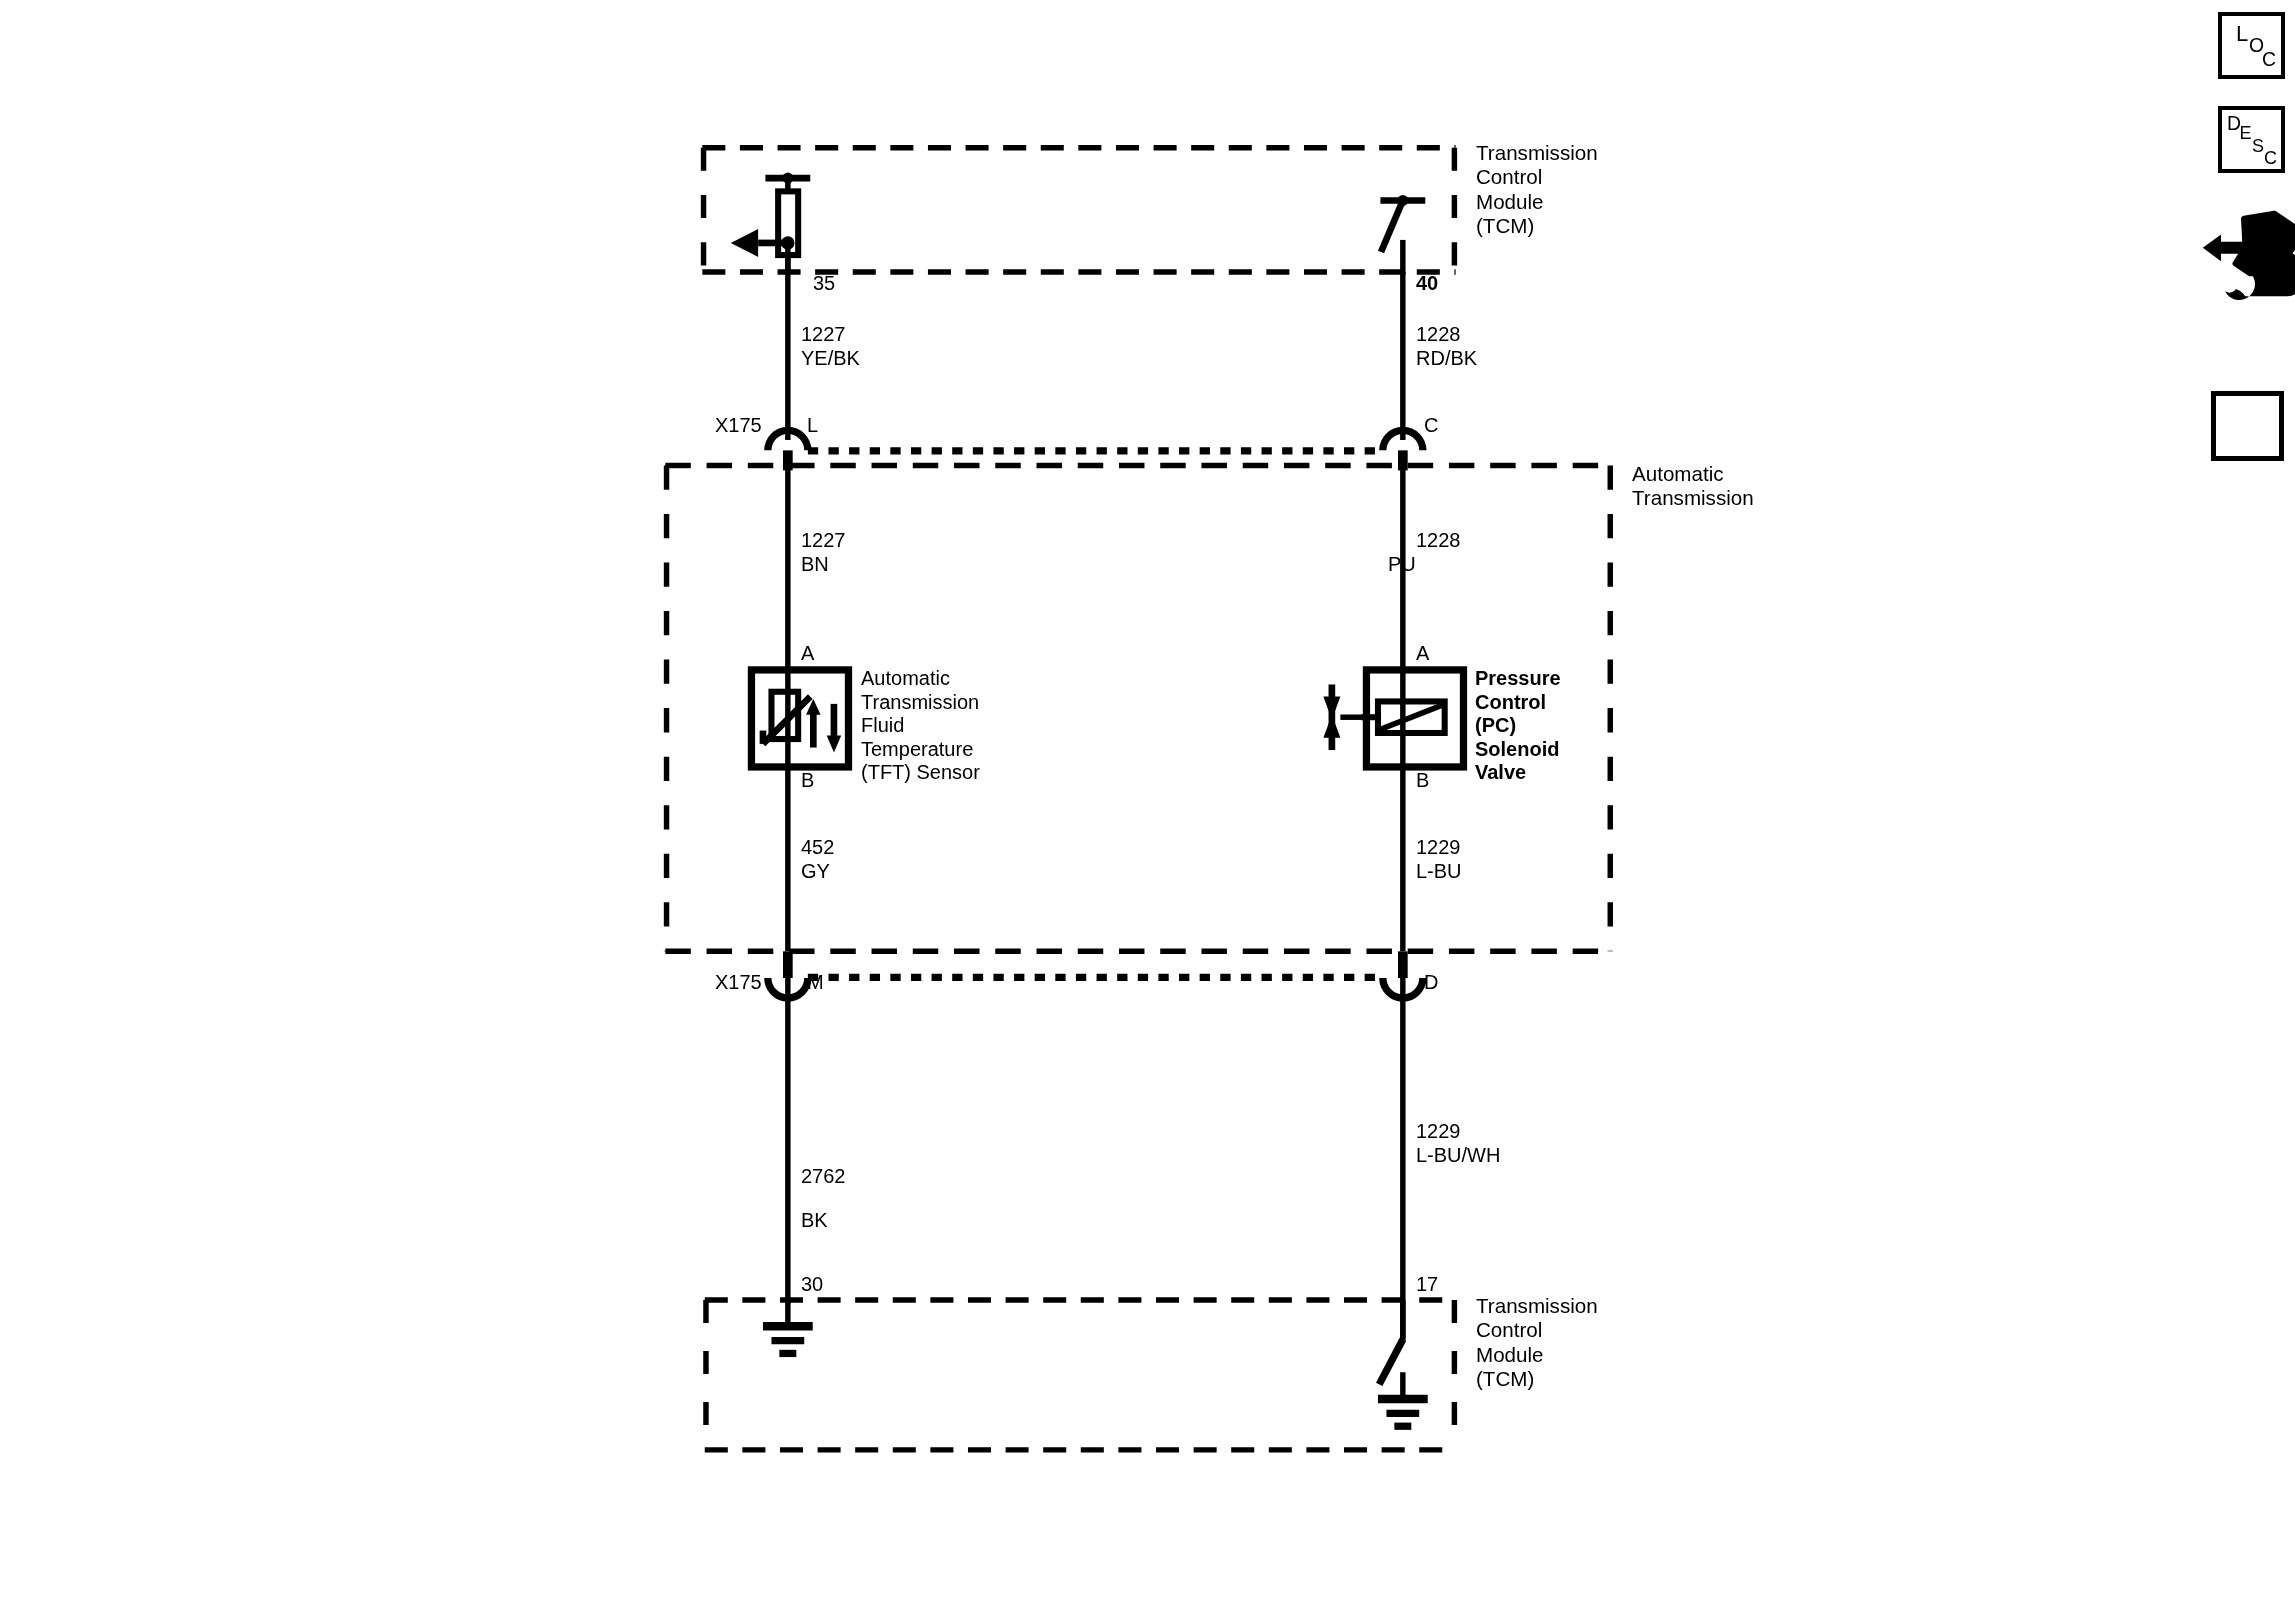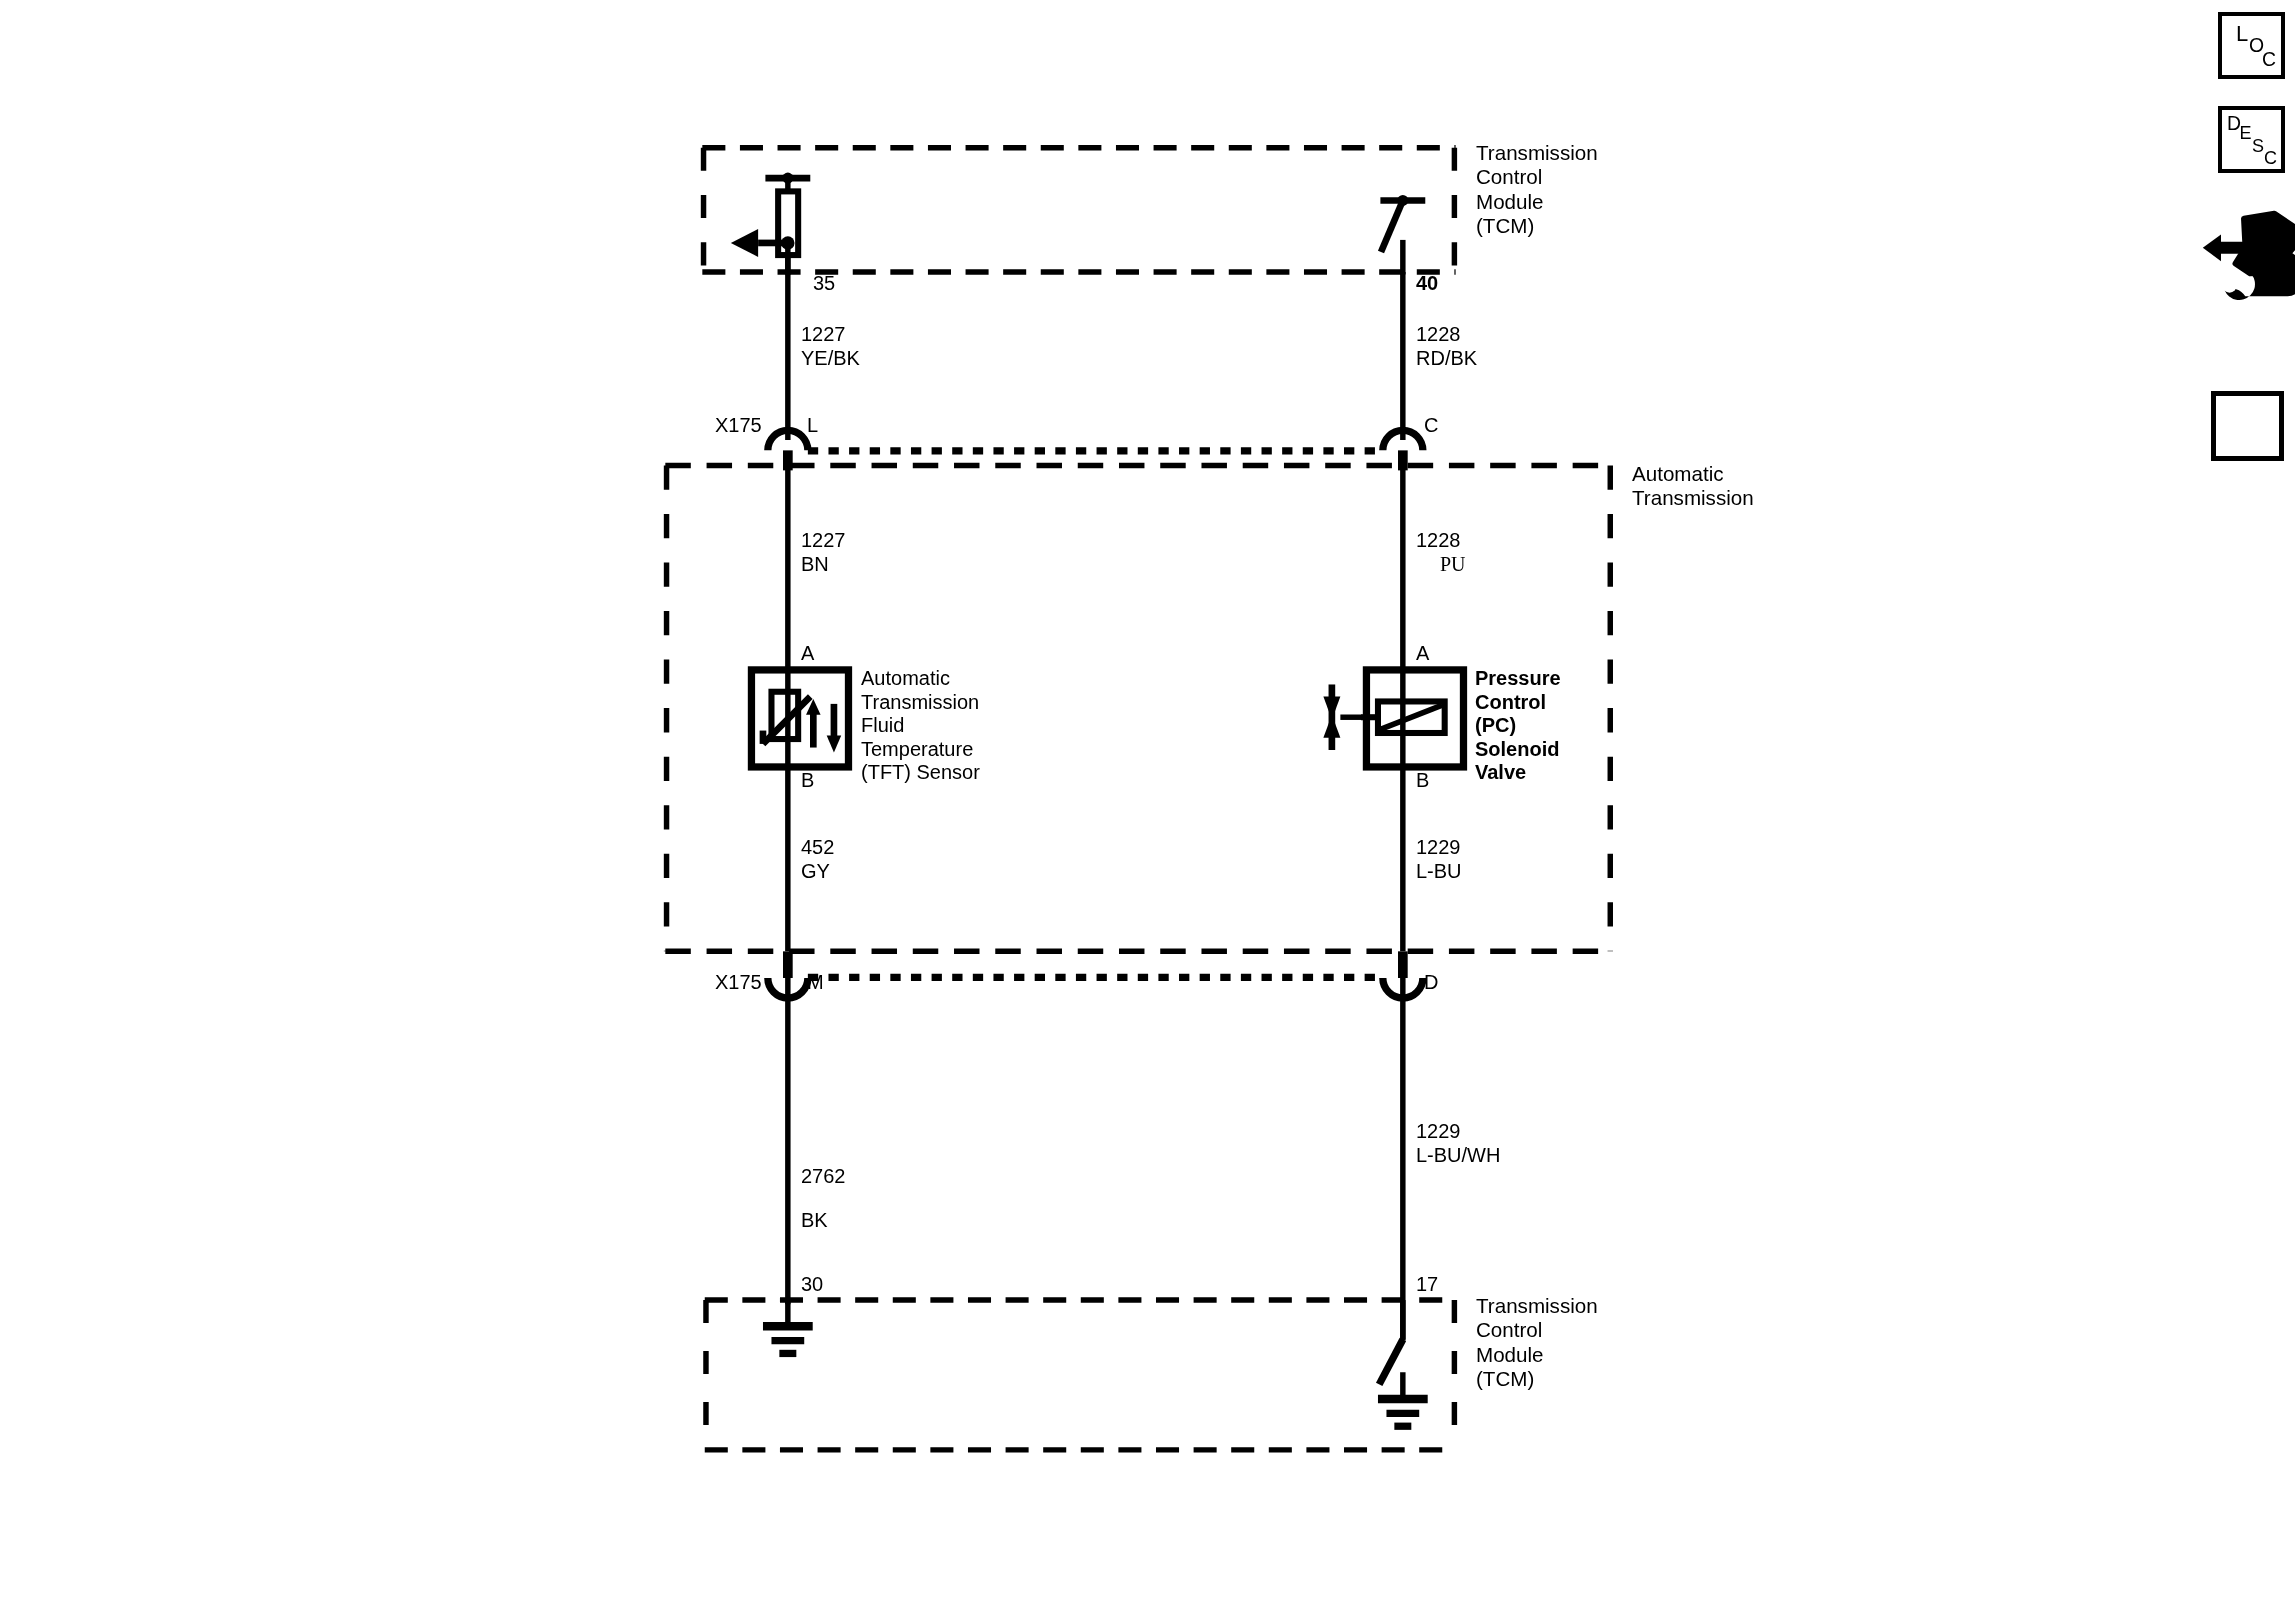--- a/index.html
+++ b/index.html
@@ -240,21 +240,21 @@
 <div class="lbl t-md" style="left:1416px; top:347px;">RD/BK</div>
 
 <div class="lbl t-md" style="left:715px; top:414px;">X175</div>
 <div class="lbl t-md" style="left:807px; top:414px;">L</div>
 <div class="lbl t-md" style="left:1424px; top:414px;">C</div>
 
 <div class="lbl t-md" style="left:801px; top:529px;">1227</div>
 <div class="lbl t-md" style="left:801px; top:553px;">BN</div>
 
 <div class="lbl t-md" style="left:1416px; top:529px;">1228</div>
-<div class="lbl t-md" style="left:1440px; top:553px;font-family:Liberation Serif, serif;">PU</div>
+<div class="lbl t-md" style="left:1388px; top:553px;">PU</div>
 
 <div class="lbl t-md" style="left:801px; top:642px;">A</div>
 <div class="lbl t-md" style="left:801px; top:769px;">B</div>
 
 <div class="lbl t-md" style="left:1416px; top:642px;">A</div>
 <div class="lbl t-md" style="left:1416px; top:769px;">B</div>
 
 <div class="lbl t-md" style="left:801px; top:836px;">452</div>
 <div class="lbl t-md" style="left:801px; top:860px;">GY</div>
 

